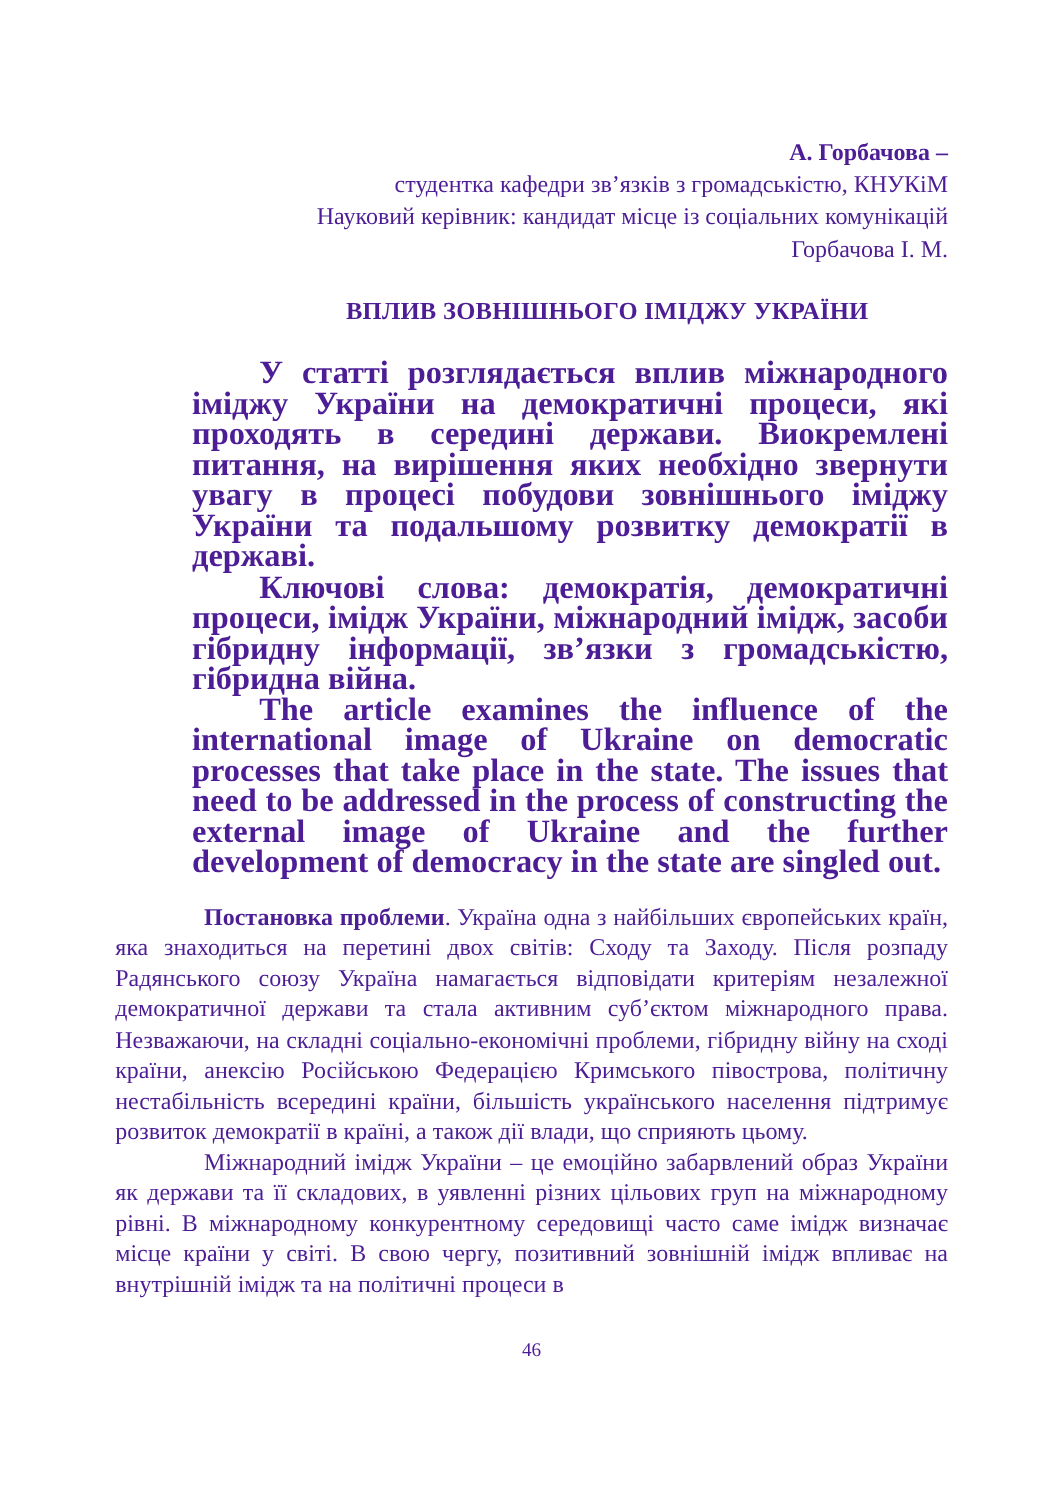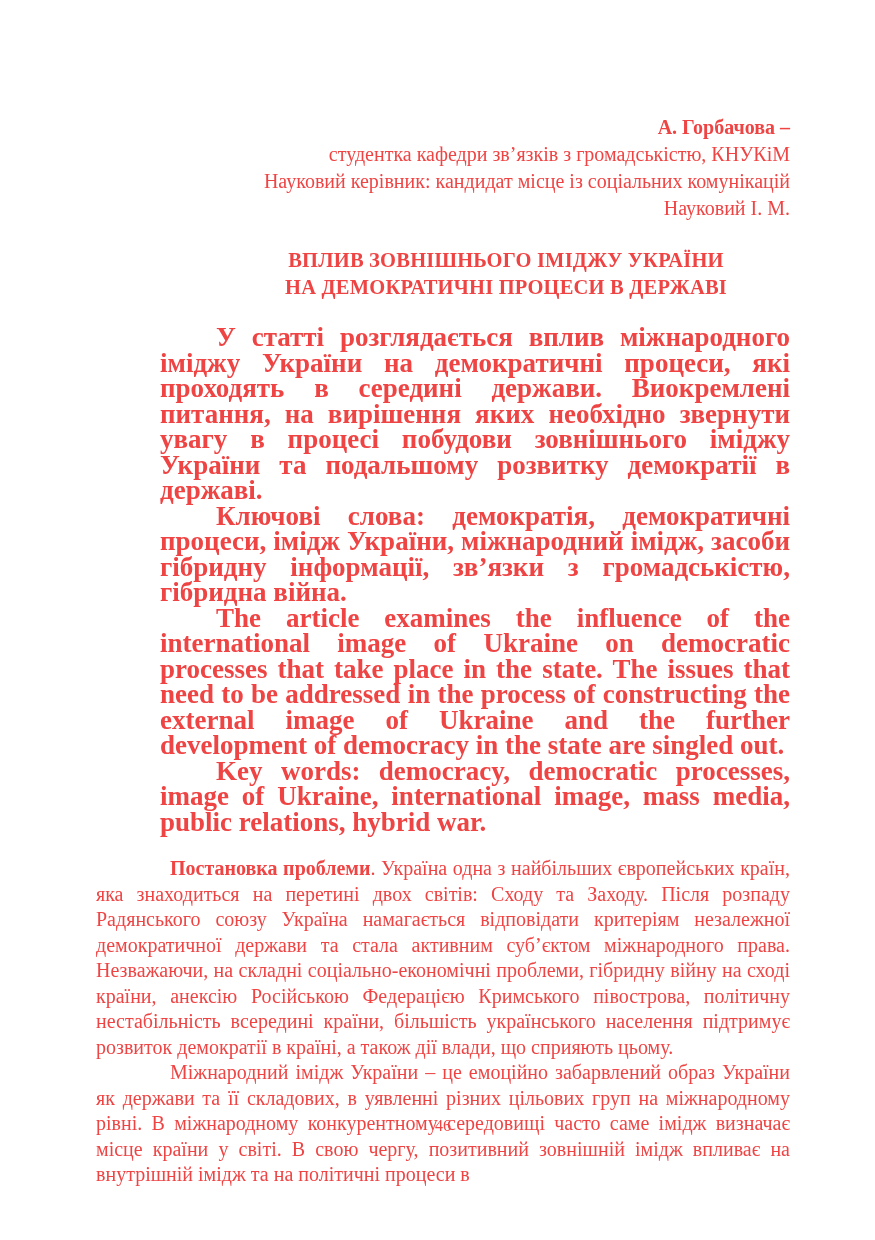--- a/index.html
+++ b/index.html
@@ -4,21 +4,21 @@
 <style>
   * { margin: 0; padding: 0; box-sizing: border-box; }
   html, body { background: #ffffff; }
   .page {
     position: relative;
     width: 875px;
     height: 1240px;
     background: #ffffff;
     overflow: hidden;
     font-family: "Liberation Serif", "DejaVu Serif", serif;
-    color: #ef4444;
+    color: #4c1d95;
   }
   .content {
     position: absolute;
     left: 96px;
     right: 85px;
     top: 0;
   }
   .author-block {
     padding-top: 114px;
     text-align: right;
@@ -65,33 +65,31 @@
 </head>
 <body>
 
 <div class="page">
   <div class="content">
 
     <div class="author-block">
       <div class="bold">А. Горбачова –</div>
       <div>студентка кафедри зв’язків з громадськістю, КНУКіМ</div>
       <div><span class="italic">Науковий керівник:</span><span> кандидат місце із соціальних комунікацій</span></div>
-      <div>Науковий І. М.</div>
+      <div>Горбачова І. М.</div>
     </div>
 
     <div class="article-title">
       <div>ВПЛИВ ЗОВНІШНЬОГО ІМІДЖУ УКРАЇНИ</div>
-      <div>НА ДЕМОКРАТИЧНІ ПРОЦЕСИ В ДЕРЖАВІ</div>
     </div>
 
     <div class="abstract-block">
       <p>У статті розглядається вплив міжнародного іміджу України на демократичні процеси, які проходять в середині держави. Виокремлені питання, на вирішення яких необхідно звернути увагу в процесі побудови зовнішнього іміджу України та подальшому розвитку демократії в державі.</p>
       <p>Ключові слова: демократія, демократичні процеси, імідж України, міжнародний імідж, засоби гібридну інформації, зв’язки з громадськістю, гібридна війна.</p>
       <p>The article examines the influence of the international image of Ukraine on democratic processes that take place in the state. The issues that need to be addressed in the process of constructing the external image of Ukraine and the further development of democracy in the state are singled out.</p>
-      <p>Key words: democracy, democratic processes, image of Ukraine, international image, mass media, public relations, hybrid war.</p>
     </div>
 
     <div class="body-text">
       <p><span class="bold">Постановка проблеми</span><span>. Україна одна з найбільших європейських країн, яка знаходиться на перетині двох світів: Сходу та Заходу. Після розпаду Радянського союзу Україна намагається відповідати критеріям незалежної демократичної держави та стала активним суб’єктом міжнародного права. Незважаючи, на складні соціально-економічні проблеми, гібридну війну на сході країни, анексію Російською Федерацією Кримського півострова, політичну нестабільність всередині країни, більшість українського населення підтримує розвиток демократії в країні, а також дії влади, що сприяють цьому.</span></p>
       <p>Міжнародний імідж України – це емоційно забарвлений образ України як держави та її складових, в уявленні різних цільових груп на міжнародному рівні. В міжнародному конкурентному середовищі часто саме імідж визначає місце країни у світі. В свою чергу, позитивний зовнішній імідж впливає на внутрішній імідж та на політичні процеси в</p>
     </div>
 
   </div>
 
   <div class="page-number">46</div>

